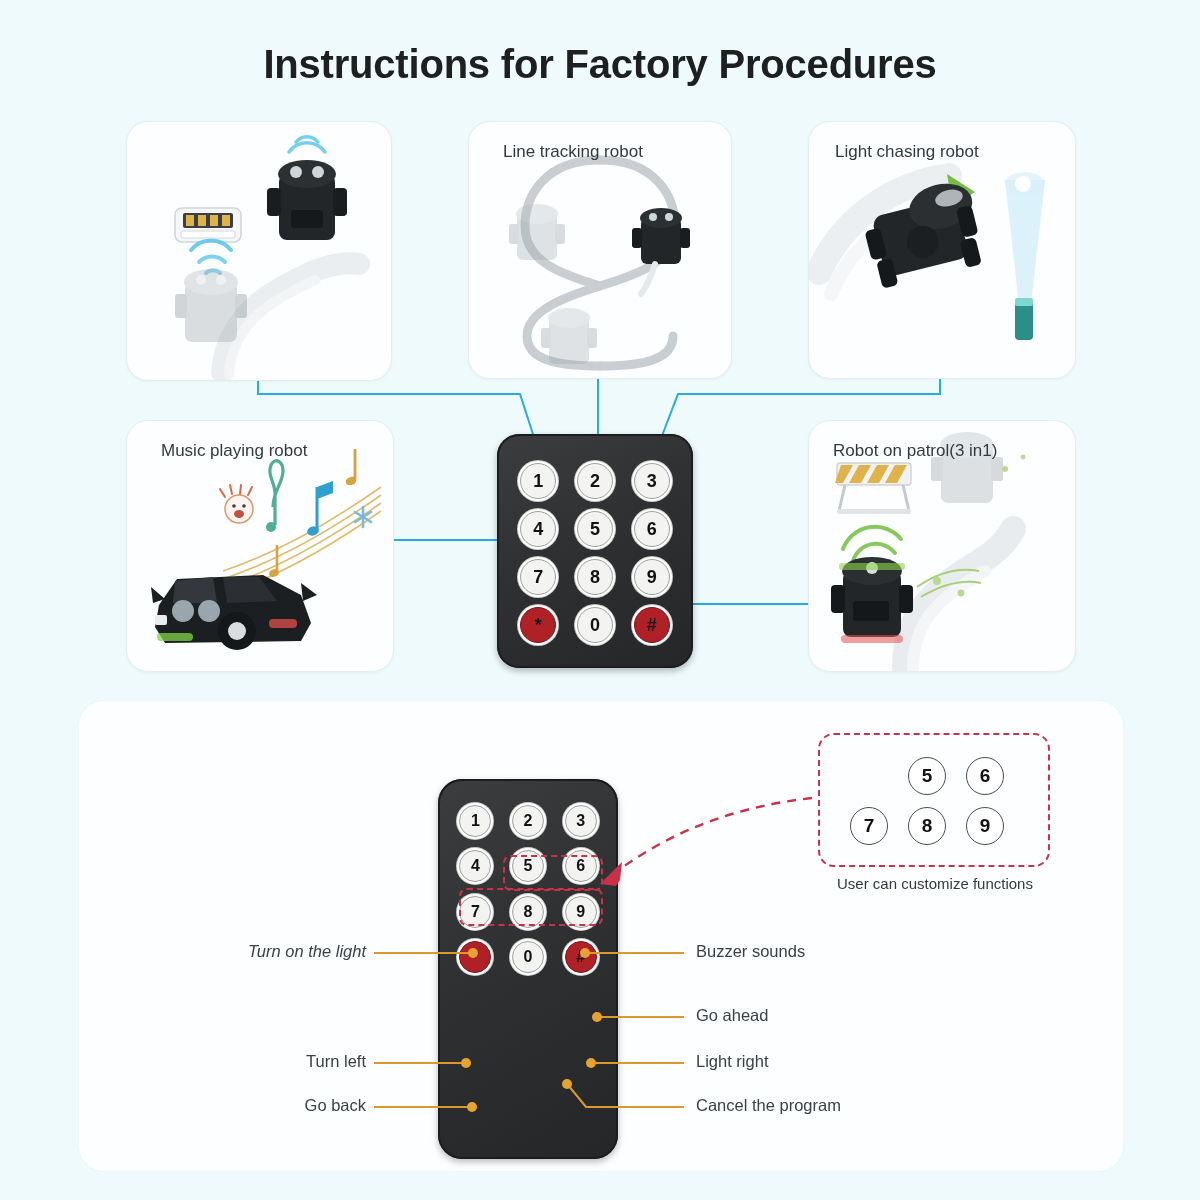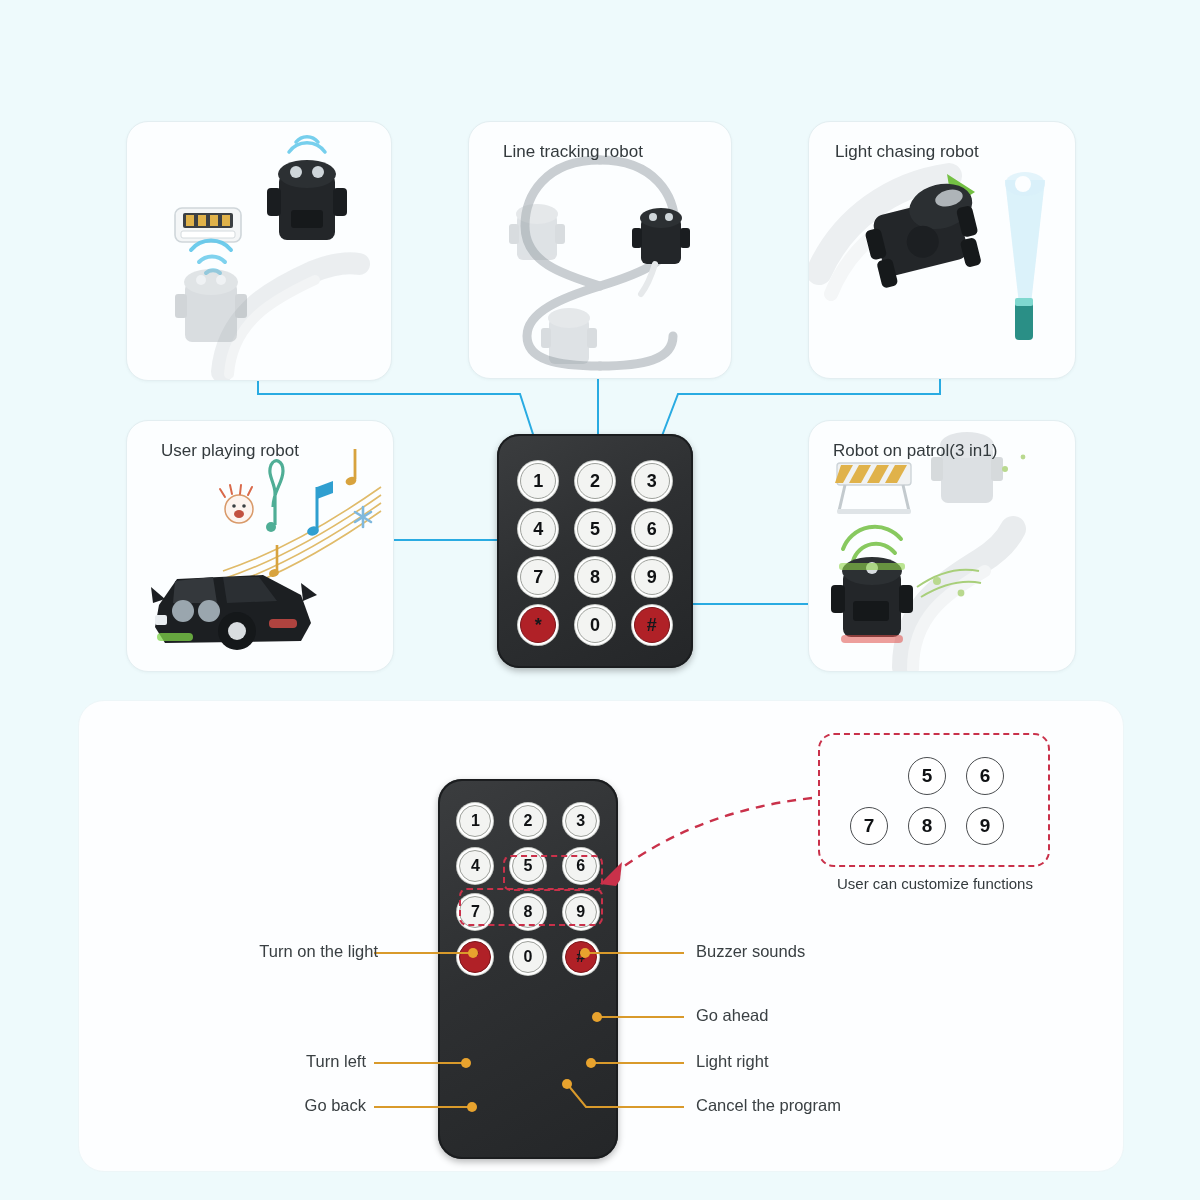--- a/index.html
+++ b/index.html
@@ -132,20 +132,21 @@
     position:absolute;font-size:16.5px;color:#3a4043;white-space:nowrap;
   }
   .anno.r{text-align:left;}
   .anno.l{text-align:right;}
 </style>
 </head>
 <body>
 
 <div class="stage">
 
+  <div class="title">Instructions for Factory Procedures</div>
 
   <svg class="ovl" viewBox="0 0 1200 1200">
     <g fill="none" stroke="#29abe2" stroke-width="2">
 
       <path d="M258,380 L258,394 L520,394 L542,462"></path>
 
       <path d="M598,378 L598,462"></path>
 
       <path d="M940,378 L940,394 L678,394 L652,462"></path>
 
@@ -322,21 +323,21 @@
         <circle cx="58" cy="42" r="11" fill="#9aa6ae"></circle>
         <circle cx="86" cy="62" r="19" fill="#15181a"></circle>
         <circle cx="86" cy="62" r="9" fill="#d9dde0"></circle>
         <path d="M0,18 L14,30 L2,34 Z" fill="#1c1f22"></path>
         <path d="M150,14 L166,26 L152,32 Z" fill="#1c1f22"></path>
         <rect x="6" y="64" width="36" height="8" rx="4" fill="#7fd44a" opacity=".75"></rect>
         <rect x="118" y="50" width="28" height="9" rx="4" fill="#e0504a" opacity=".75"></rect>
         <rect x="4" y="46" width="12" height="10" rx="2" fill="#e9edf0"></rect>
       </g>
     </svg>
-    <div class="card-label" style="left:34px;top:19px;">User playing robot</div>
+    <div class="card-label" style="left:34px;top:19px;">Music playing robot</div>
   </div>
 
   <div class="card" style="left:808px;top:420px;width:266px;height:250px;">
     <svg viewBox="0 0 266 250" width="266" height="250">
 
       <path d="M96,246 C96,190 130,166 172,140 C188,130 198,120 204,108" fill="none" stroke="#e9ecee" stroke-width="26" stroke-linecap="round"></path>
       <path d="M104,248 C104,196 136,174 176,150" fill="none" stroke="#f3f5f6" stroke-width="12" stroke-linecap="round"></path>
 
       <g transform="translate(28,42)">
         <rect x="0" y="0" width="74" height="22" rx="3" fill="#f0f2f3" stroke="#cdd4d8" stroke-width="1.4"></rect>
@@ -456,21 +457,21 @@
       <circle cx="473" cy="953" r="5"></circle>
       <circle cx="466" cy="1063" r="5"></circle>
       <circle cx="472" cy="1107" r="5"></circle>
       <circle cx="585" cy="953" r="5"></circle>
       <circle cx="597" cy="1017" r="5"></circle>
       <circle cx="591" cy="1063" r="5"></circle>
       <circle cx="567" cy="1084" r="5"></circle>
     </g>
   </svg>
 
-  <div class="anno l" style="left:132px;top:942px;width:246px;">Turn on the light</div>
+  <div class="anno l" style="left:120px;top:942px;width:246px;font-style:italic;">Turn on the light</div>
   <div class="anno l" style="left:120px;top:1052px;width:246px;">Turn left</div>
   <div class="anno l" style="left:120px;top:1096px;width:246px;">Go back</div>
 
   <div class="anno r" style="left:696px;top:942px;">Buzzer sounds</div>
   <div class="anno r" style="left:696px;top:1006px;">Go ahead</div>
   <div class="anno r" style="left:696px;top:1052px;">Light right</div>
   <div class="anno r" style="left:696px;top:1096px;">Cancel the program</div>
 
 </div>
 

